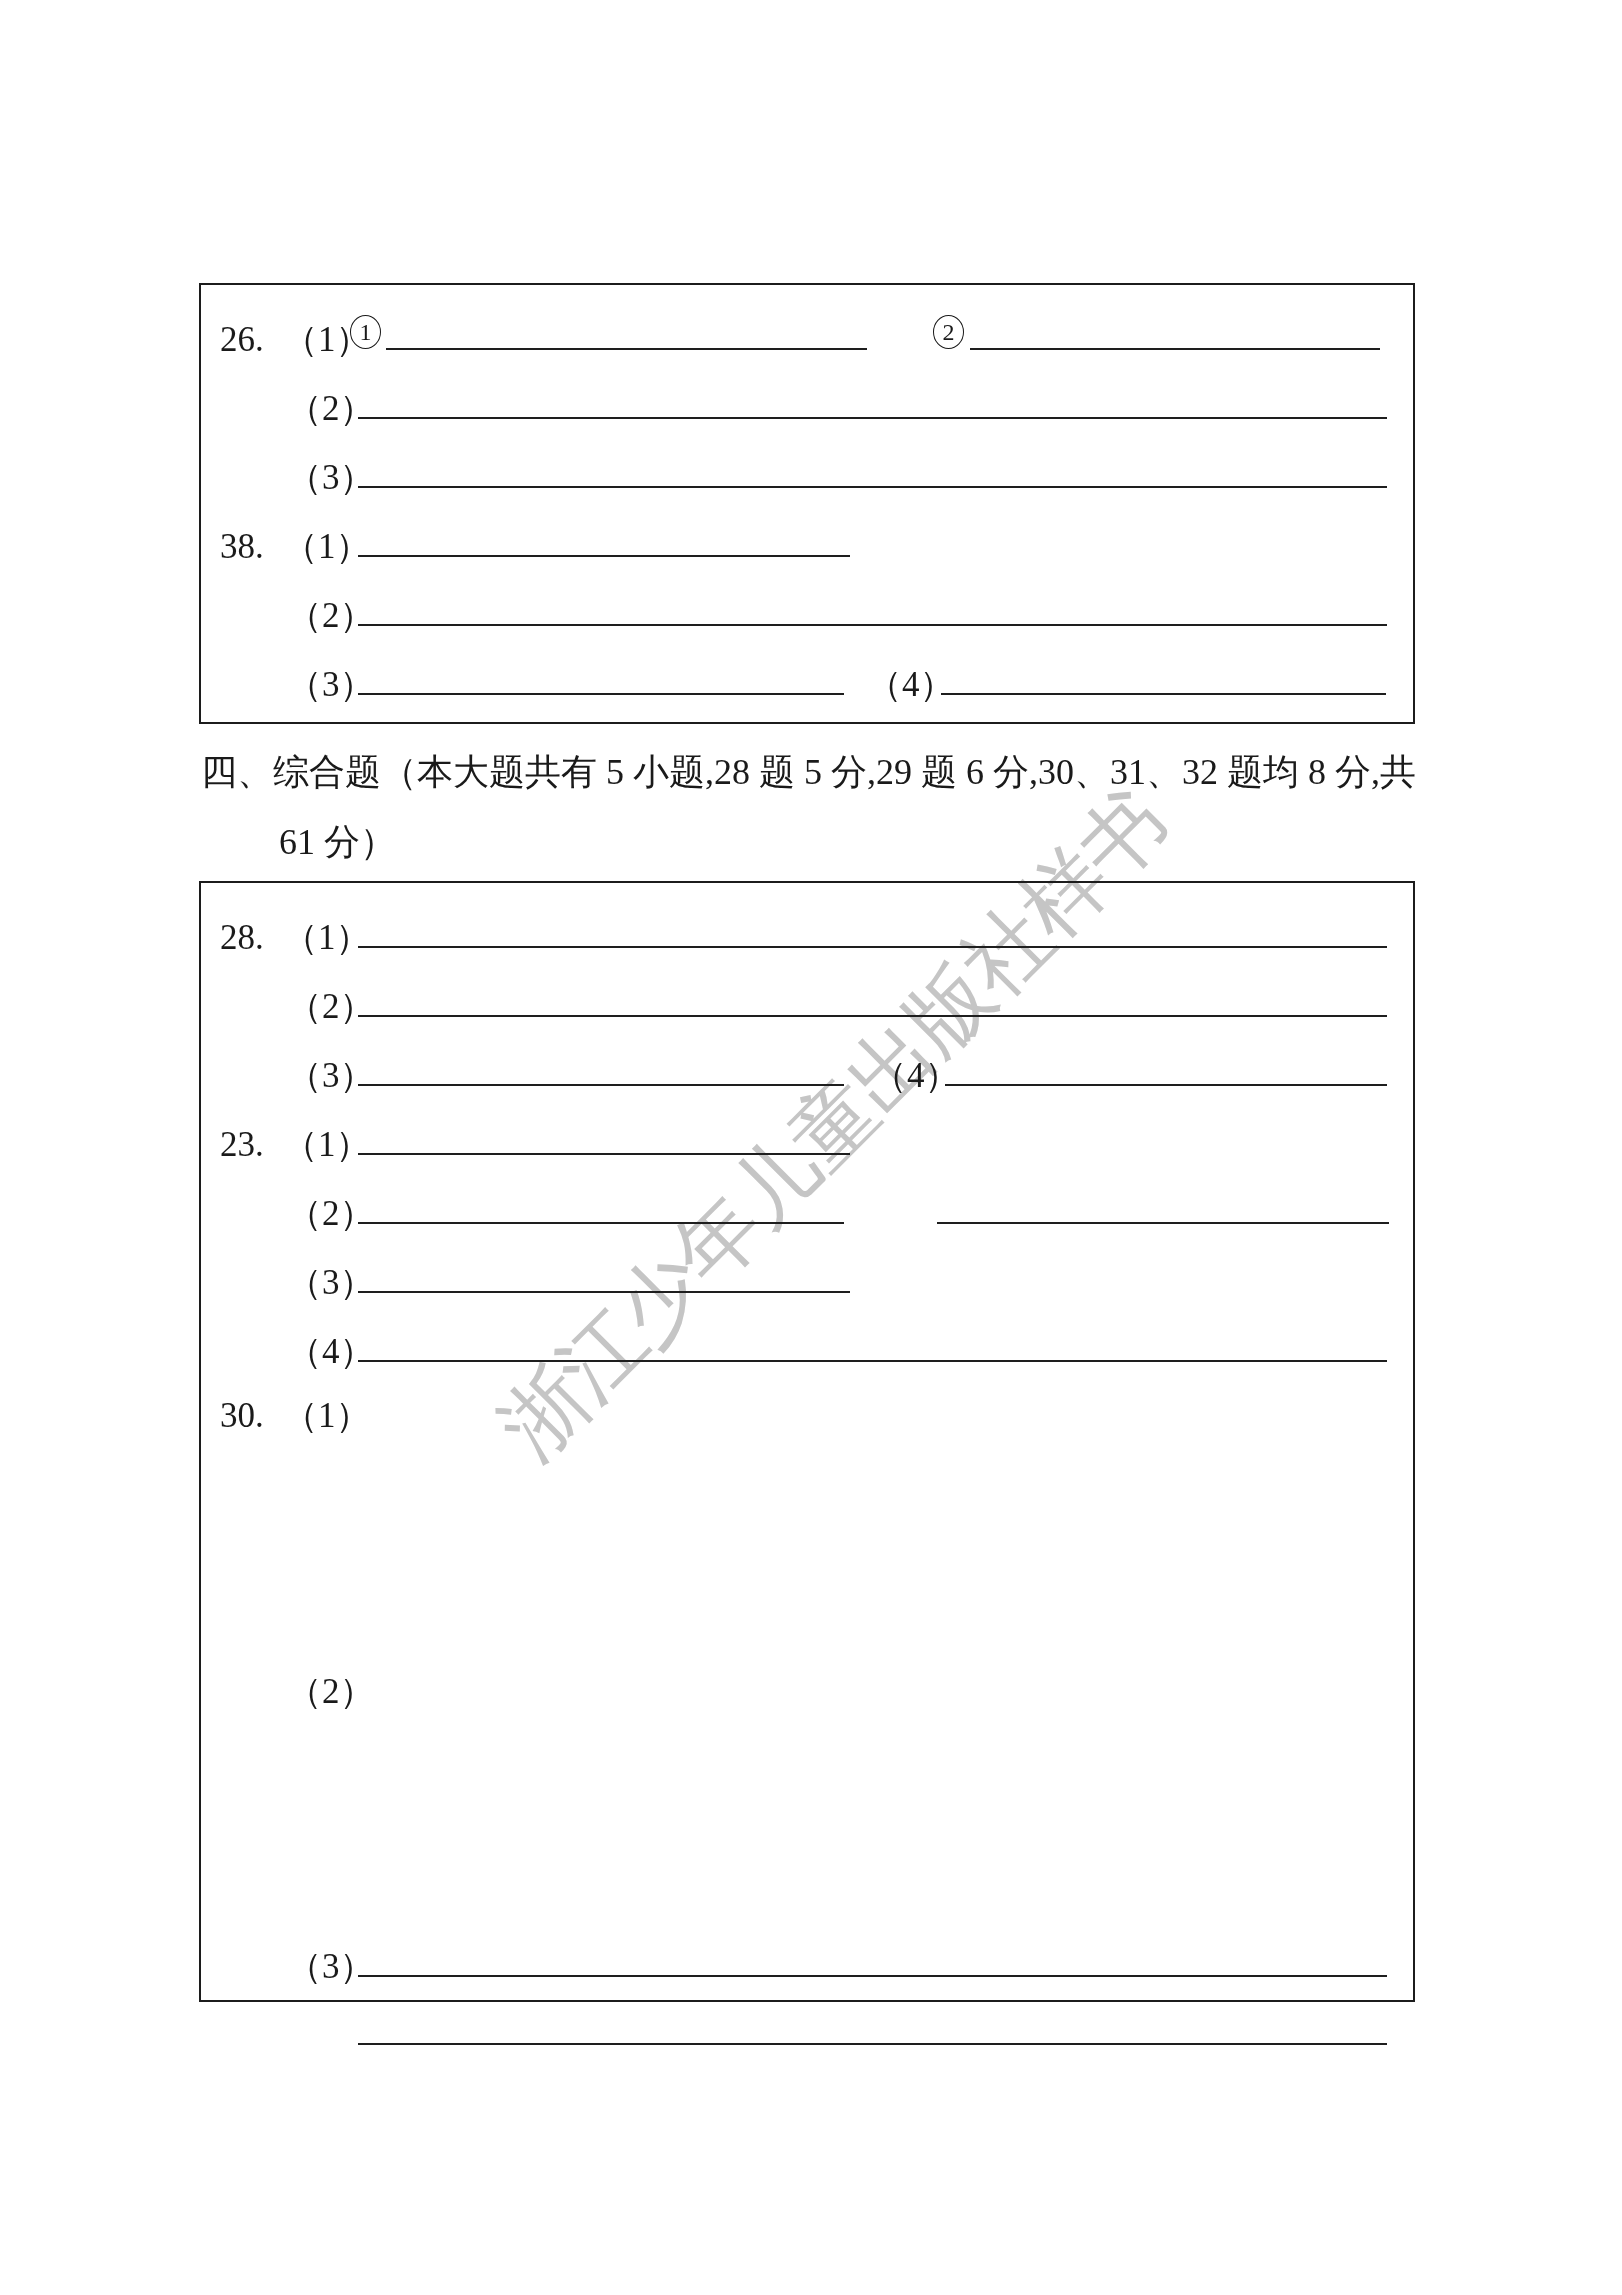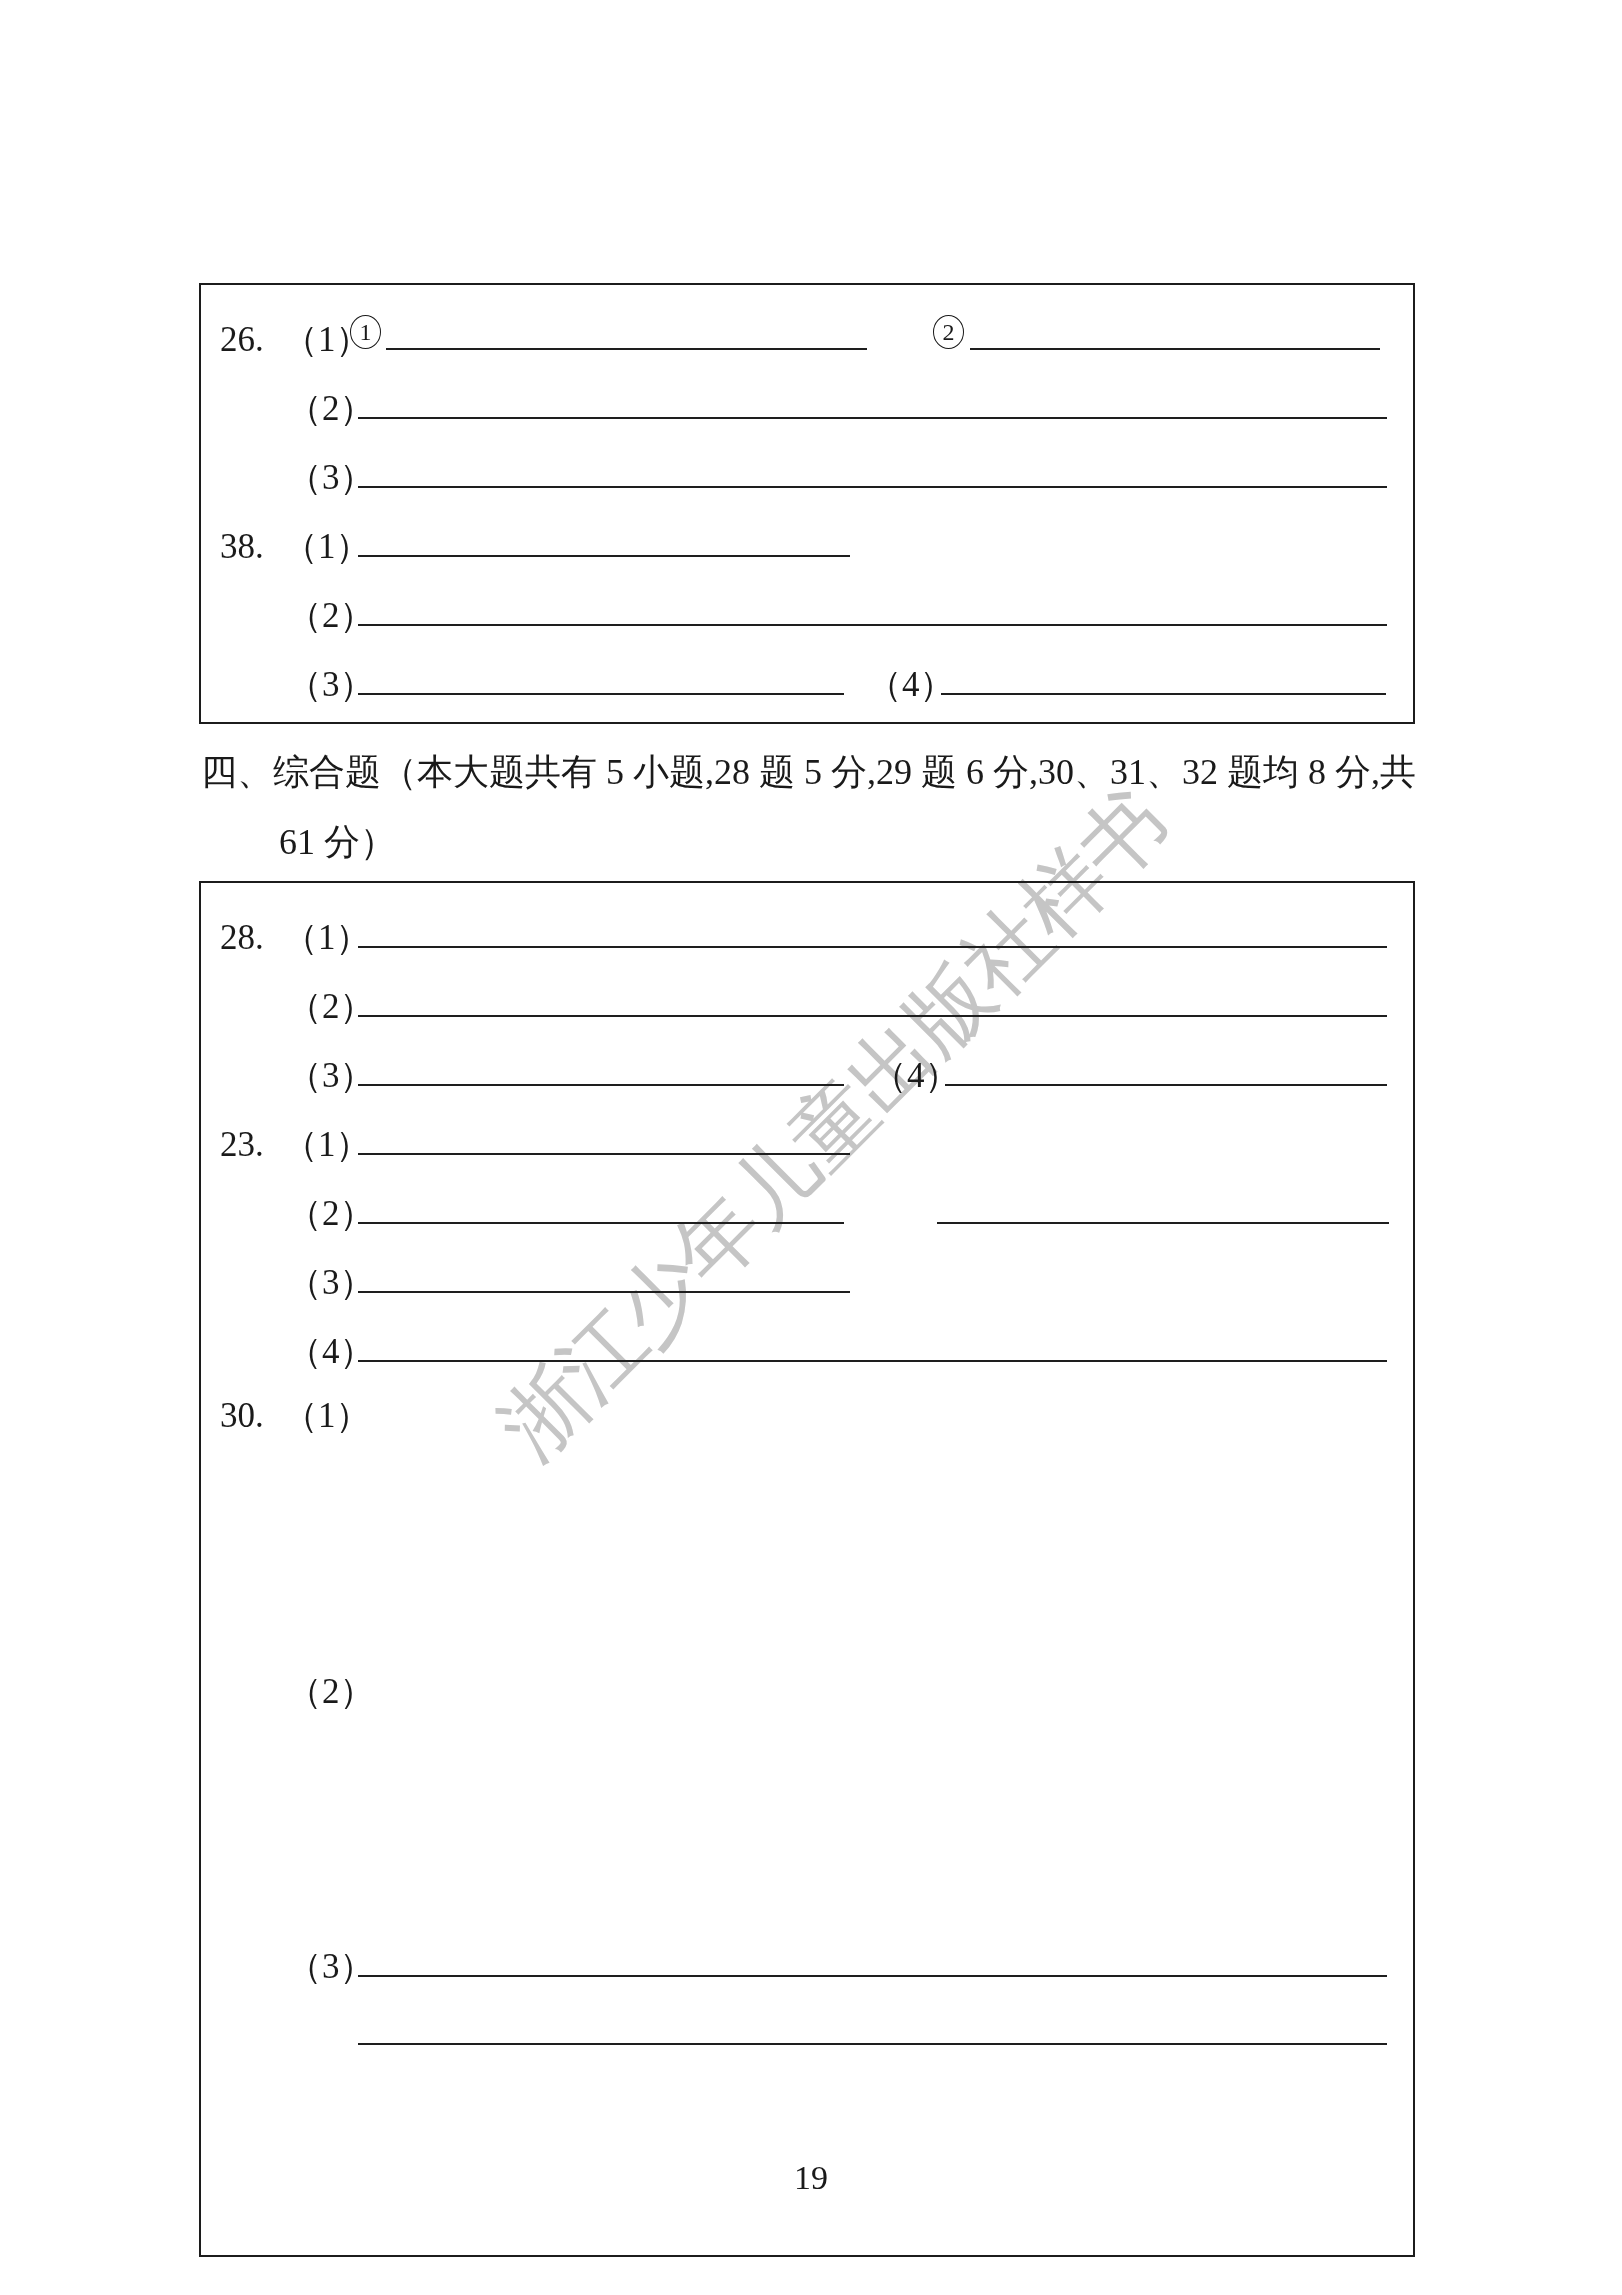--- a/index.html
+++ b/index.html
@@ -28,21 +28,21 @@
   }
   .abox{
     position:absolute;
     left:199px;width:1216px;
     border:2.3px solid #1c1c1c;
     box-sizing:border-box;
     background:transparent;
     z-index:2;
   }
   .box1{top:283px;height:441px;}
-  .box2{top:881px;height:1376px;}
+  .box2{top:881px;height:1121px;}
   .row{
     position:absolute;left:0;width:1211px;height:47px;
   }
   .qnum,.plabel{
     position:absolute;bottom:-6.9px;
     font-size:35px;line-height:1;white-space:nowrap;margin-top:24px;
   }
   .aline{
     position:absolute;bottom:0;height:0;
     border-bottom:2.3px solid #1e1e1e;
@@ -176,16 +176,15 @@
       <span class="plabel" style="left:86px;">（3）</span>
       <div class="aline" style="left:157px;width:1029px;"></div>
     </div>
 
     <div class="row" style="top:1115px;">
       <div class="aline" style="left:157px;width:1029px;"></div>
     </div>
 
   </div>
 
-  <div class="pagenum">19</div>
 
 </div>
 
 
 </body></html>

